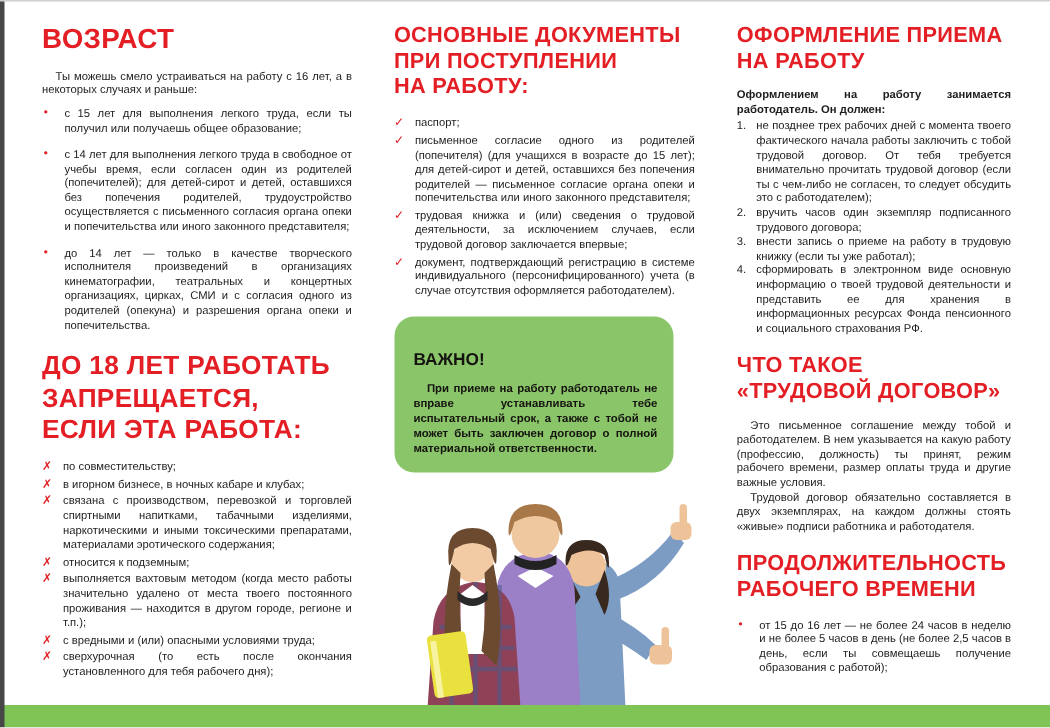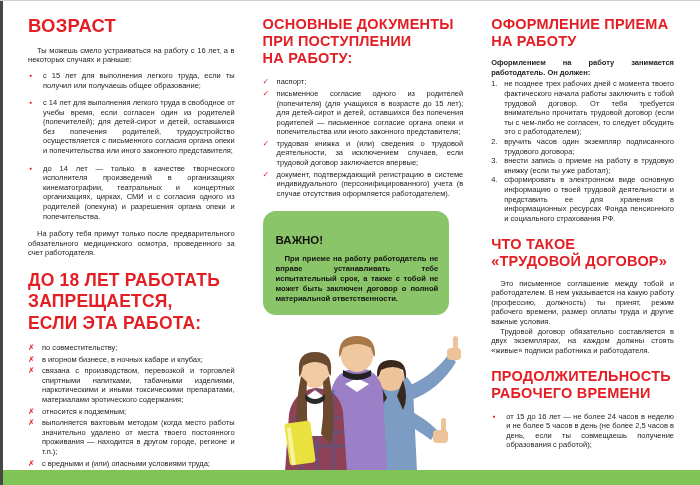--- a/index.html
+++ b/index.html
@@ -69,21 +69,20 @@
         </li>
           <li class="li">
           <span class="marker dot">●</span>
           <span class="txt">с 14 лет для выполнения легкого труда в свободное от учебы время, если согласен один из родителей (попечителей); для детей-сирот и детей, оставшихся без попечения родителей, трудоустройство осуществляется с письменного согласия органа опеки и попечительства или иного законного представителя;</span>
         </li>
           <li class="li">
           <span class="marker dot">●</span>
           <span class="txt">до 14 лет — только в качестве творческого исполнителя произведений в организациях кинематографии, театральных и концертных организациях, цирках, СМИ и с согласия одного из родителей (опекуна) и разрешения органа опеки и попечительства.</span>
         </li>
         </ul>
-      <p class="para indent" style="margin-top:4px"><span>На работу тебя примут только после предварительного </span><b>обязательного медицинского осмотра, проведенного за счет работодателя.</b></p>
       <h1 class="red-h h-xl" style="margin-top:12px">ДО 18 ЛЕТ РАБОТАТЬ
 ЗАПРЕЩАЕТСЯ,
 ЕСЛИ ЭТА РАБОТА:</h1>
       <ul class="list x-list" style="margin-top:9px">
           <li class="li">
           <span class="marker cross">✗</span>
           <span class="txt">по совместительству;</span>
         </li>
           <li class="li">
           <span class="marker cross">✗</span>

